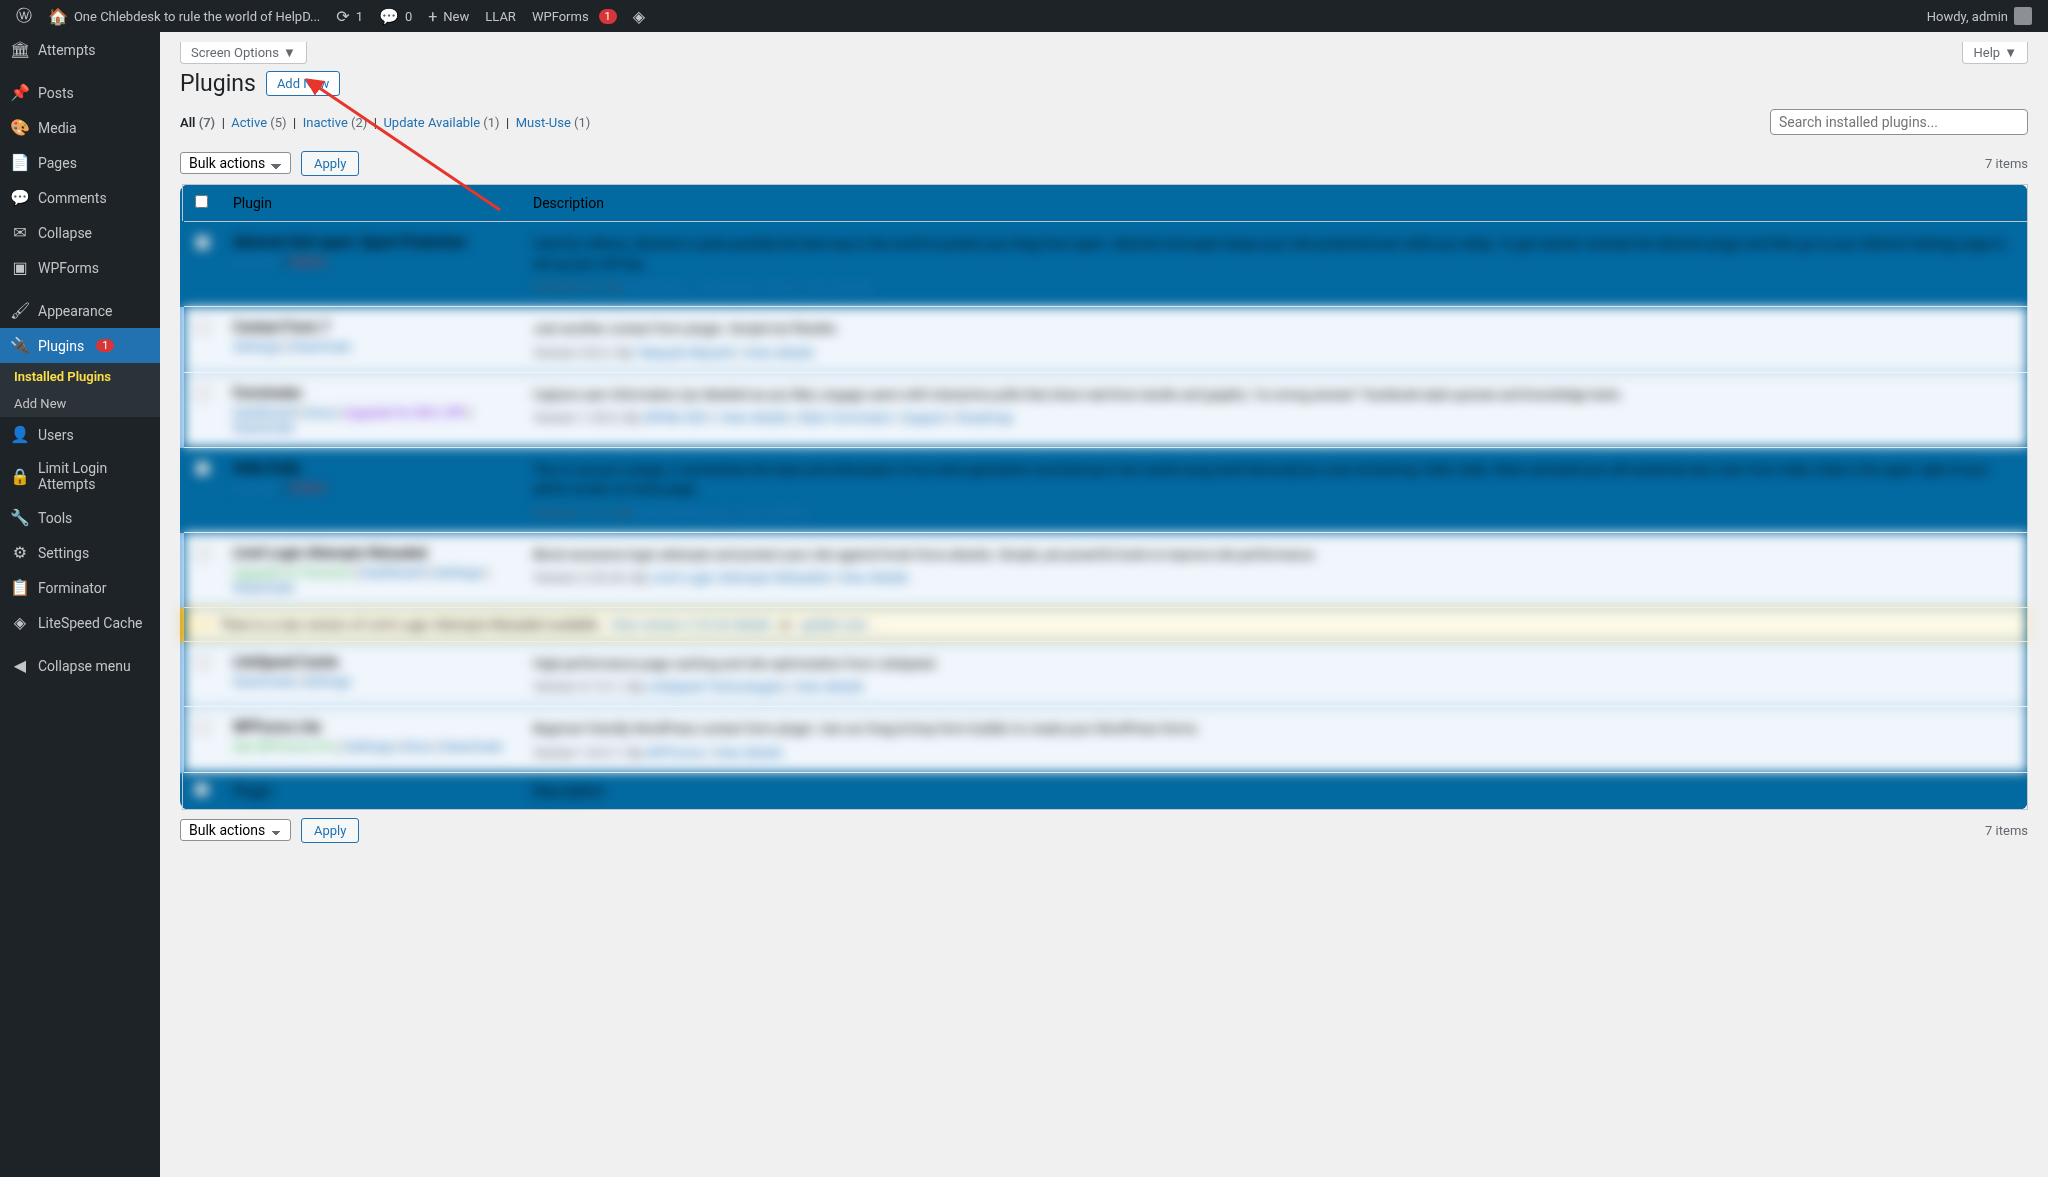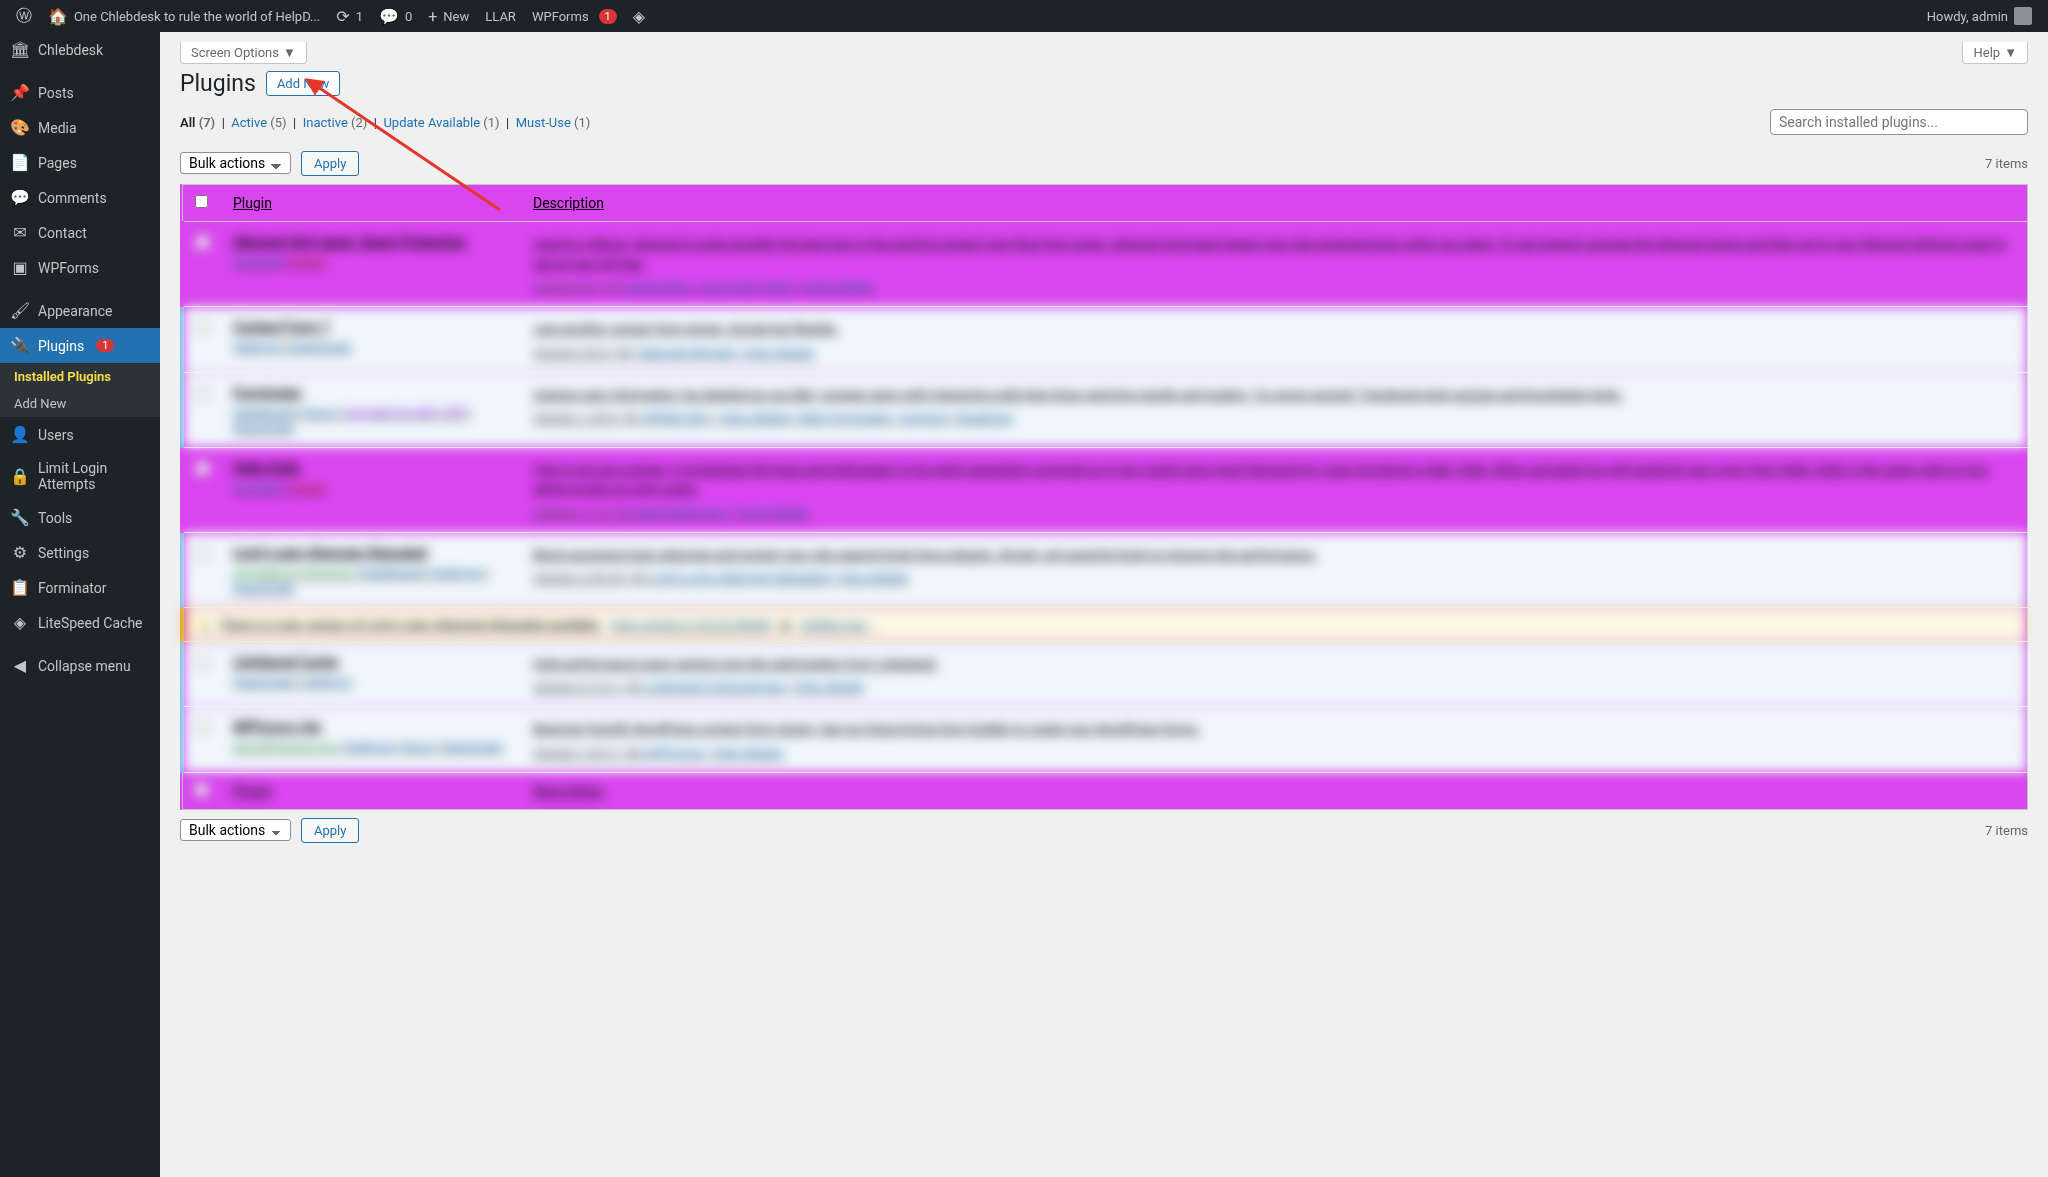--- a/index.html
+++ b/index.html
@@ -41,21 +41,21 @@
 .filter-links a { color: #2271b1; text-decoration: none; }
 .filter-links a.current { color: #1d2327; font-weight: 600; }
 .filter-links .count { color: #646970; }
 .search-input { padding: 4px 8px; border: 1px solid #8c8f94; border-radius: 4px; font-size: 14px; width: 258px; }
 
 .tablenav { display: flex; justify-content: space-between; align-items: center; margin: 8px 0; }
 .bulk-select { padding: 2px 24px 2px 8px; border: 1px solid #8c8f94; border-radius: 3px; font-size: 14px; background: #fff; appearance: none; background-image: linear-gradient(45deg, transparent 50%, #646970 50%), linear-gradient(135deg, #646970 50%, transparent 50%); background-position: calc(100% - 14px) 11px, calc(100% - 9px) 11px; background-size: 5px 5px; background-repeat: no-repeat; }
 .apply-btn { background: #f6f7f7; border: 1px solid #2271b1; color: #2271b1; padding: 4px 12px; font-size: 13px; border-radius: 3px; cursor: pointer; margin-left: 6px; }
 .items-count { font-size: 13px; color: #646970; }
 
-.plugins-table { width: 100%; border: 1px solid #c3c4c7; border-radius: 1px; background: #d946ef; border-collapse: collapse; text-decoration: underline; }
+.plugins-table { width: 100%; border: 1px solid #c3c4c7; border-radius: 9px; background: #0369a1; border-collapse: collapse; }
 .plugins-table th { text-align: left; padding: 10px 12px; font-weight: 400; font-size: 14px; border-bottom: 1px solid #c3c4c7; }
 .plugins-table th.check-col { width: 30px; }
 .plugins-table th.name-col { width: 300px; }
 .plugins-table td { padding: 12px; vertical-align: top; border-bottom: 1px solid #dcdcde; }
 .plugins-table tr.active-row td { background: #f0f6fc; }
 .plugins-table tr.active-row td:first-child { border-left: 4px solid #72aee6; }
 .plugins-table tr td:first-child { border-left: 4px solid transparent; }
 
 .blur-content { filter: blur(6px); user-select: none; }
 .blur-link { color: #2271b1; }
@@ -113,42 +113,42 @@
         <span>Howdy, admin</span>
         <span class="avatar-placeholder"></span>
       </div>
   </div>
 </div>
 
 <div class="wrapper">
   <div class="sidebar">
     <div class="sidebar-item">
         <span class="sidebar-icon">🏛</span>
-        <span>Chlebdesk</span>
+        <span>Attempts</span>
       </div>
     <div style="height:8px"></div>
     <div class="sidebar-item">
         <span class="sidebar-icon">📌</span>
         <span>Posts</span>
       </div>
     <div class="sidebar-item">
         <span class="sidebar-icon">🎨</span>
         <span>Media</span>
       </div>
     <div class="sidebar-item">
         <span class="sidebar-icon">📄</span>
         <span>Pages</span>
       </div>
     <div class="sidebar-item">
         <span class="sidebar-icon">💬</span>
         <span>Comments</span>
       </div>
     <div class="sidebar-item">
         <span class="sidebar-icon">✉</span>
-        <span>Contact</span>
+        <span>Collapse</span>
       </div>
     <div class="sidebar-item">
         <span class="sidebar-icon">▣</span>
         <span>WPForms</span>
       </div>
     <div style="height:8px"></div>
     <div class="sidebar-item">
         <span class="sidebar-icon">🖌</span>
         <span>Appearance</span>
       </div>

